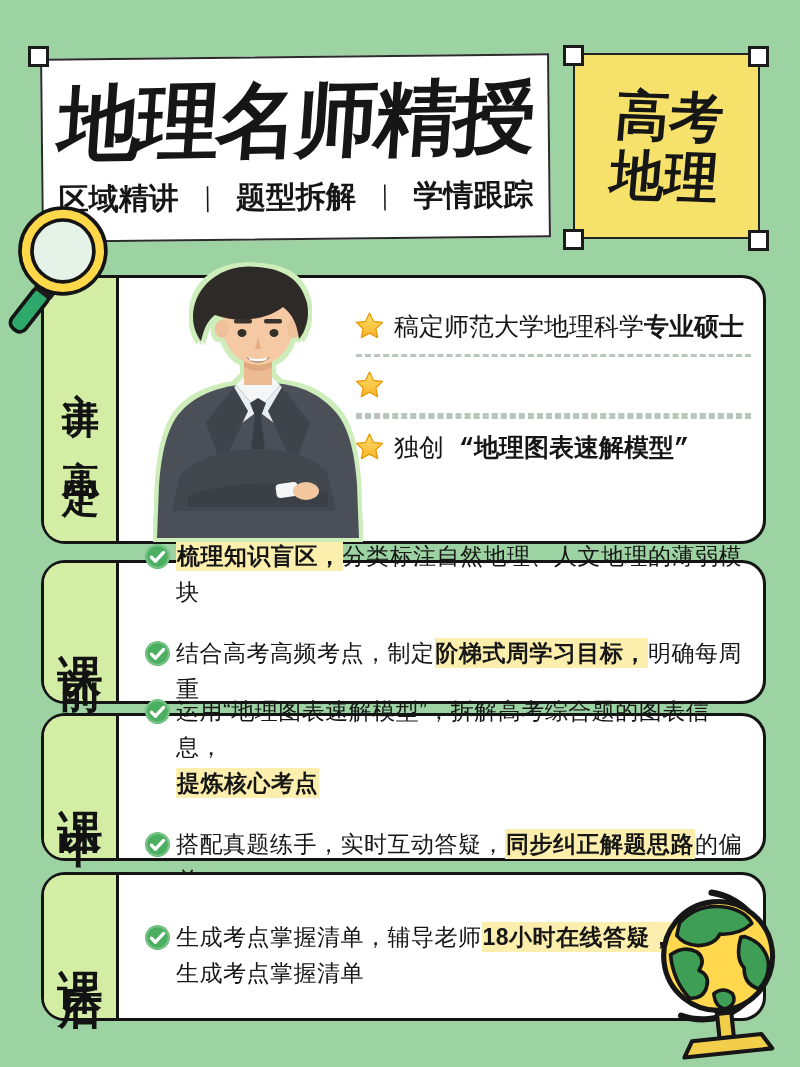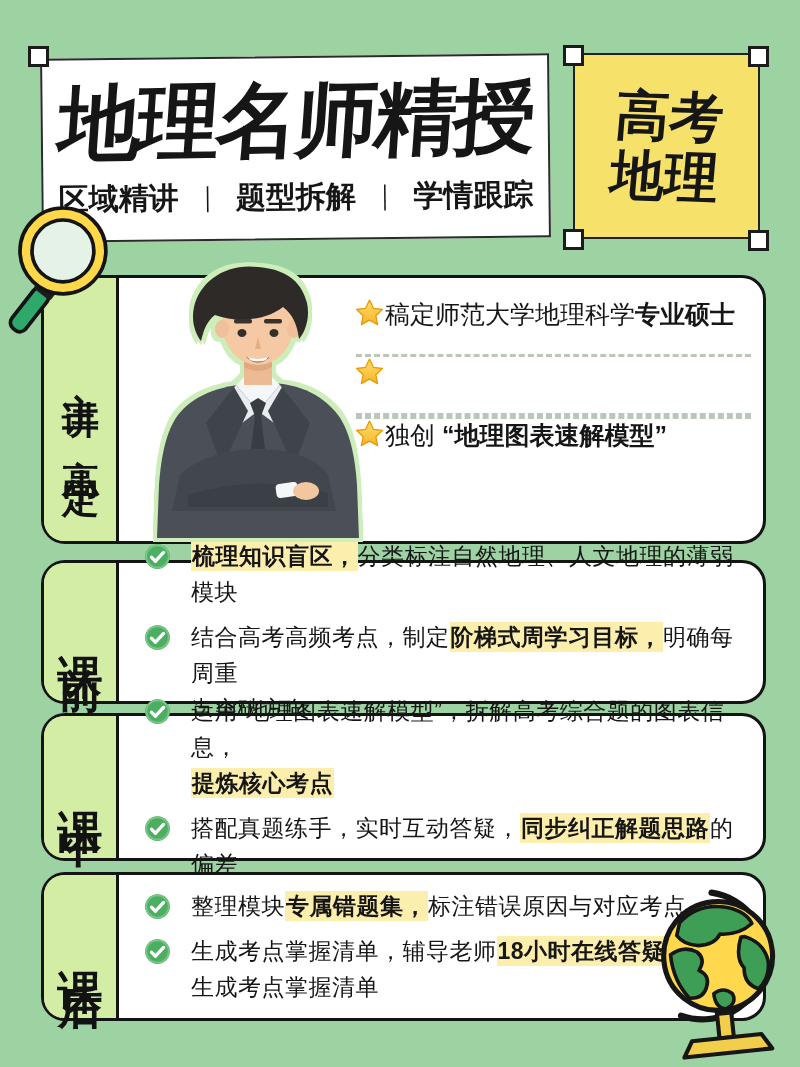--- a/index.html
+++ b/index.html
@@ -55,30 +55,30 @@
   }
   
   #teacher-card{top:275px;height:263px;}
   #teacher-card .v-label span{font-size:37px;letter-spacing:9px;}
   .photo-wrap{
     position:absolute;left:78px;top:-33px;width:272px;height:293px;z-index:2;
     filter:drop-shadow(4px 0 0 #CDEDBA) drop-shadow(-4px 0 0 #CDEDBA)
            drop-shadow(0 4px 0 #CDEDBA) drop-shadow(0 -4px 0 #CDEDBA);
   }
   .points{position:absolute;left:310px;top:20px;right:10px;}
-  .point-row{height:56px;display:flex;align-items:flex-start;white-space:nowrap;}
+  .point-row{height:56px;display:flex;align-items:center;gap:9px;white-space:nowrap;font-family:Liberation Mono, monospace;}
   .point-row .txt{font-size:25px;}
   .point-row .b{font-weight:800;}
   .pt-divider{border-top:3px dashed #B9C7BA;margin:0 2px;}
   .star{width:31px;height:31px;flex:0 0 31px;}
   
   .sec .v-label span{font-size:45px;letter-spacing:13px;}
   .sec-content{position:absolute;left:100px;right:8px;top:0;bottom:0;
     display:flex;flex-direction:column;justify-content:center;gap:9px;}
-  .item{display:flex;gap:20px;}
+  .item{display:flex;gap:5px;margin-top:16px;}
   .check{width:27px;height:27px;flex:0 0 27px;margin-top:5px;}
   .item .txt{font-size:23px;line-height:36px;letter-spacing:0.5px;}
   .seg{}
   .seg.b{font-weight:800;}
   .seg.h{background:#FCEFAE;box-decoration-break:clone;-webkit-box-decoration-break:clone;padding:2px 1px;}
   
   .globe{position:absolute;left:646px;top:884px;width:154px;height:178px;z-index:5;}
   svg{display:block;}
 </style>
 </head>
@@ -240,28 +240,20 @@
         </svg>
         <div class="txt"><span class="seg">搭配真题练手，实时互动答疑，</span><span class="seg b h">同步纠正解题思路</span><span class="seg">的偏差</span></div>
       </div>
     </div>
   </div>
 <div class="card sec" style="top:872px;height:143px">
     <div class="v-label">
       <span>课后</span>
     </div>
     <div class="sec-content">
-      <div class="item">
-        <svg class="check" viewBox="0 0 24 24">
-          <circle cx="12" cy="12" r="11" fill="#4BAE60"></circle>
-          <circle cx="12" cy="12" r="10" fill="none" stroke="#79C588" stroke-width="1.6"></circle>
-          <path d="M6.6 12.6 l3.6 3.6 l7.2 -7.8" fill="none" stroke="#fff" stroke-width="3" stroke-linecap="round" stroke-linejoin="round"></path>
-        </svg>
-        <div class="txt"><span class="seg">整理模块</span><span class="seg b h">专属错题集，</span><span class="seg">标注错误原因与对应考点</span></div>
-      </div>
       <div class="item">
         <svg class="check" viewBox="0 0 24 24">
           <circle cx="12" cy="12" r="11" fill="#4BAE60"></circle>
           <circle cx="12" cy="12" r="10" fill="none" stroke="#79C588" stroke-width="1.6"></circle>
           <path d="M6.6 12.6 l3.6 3.6 l7.2 -7.8" fill="none" stroke="#fff" stroke-width="3" stroke-linecap="round" stroke-linejoin="round"></path>
         </svg>
         <div class="txt"><span class="seg">生成考点掌握清单，辅导老师</span><span class="seg b h">18小时在线答疑，</span><span class="seg">跟</span><br><span class="seg">生成考点掌握清单</span></div>
       </div>
     </div>
   </div>

